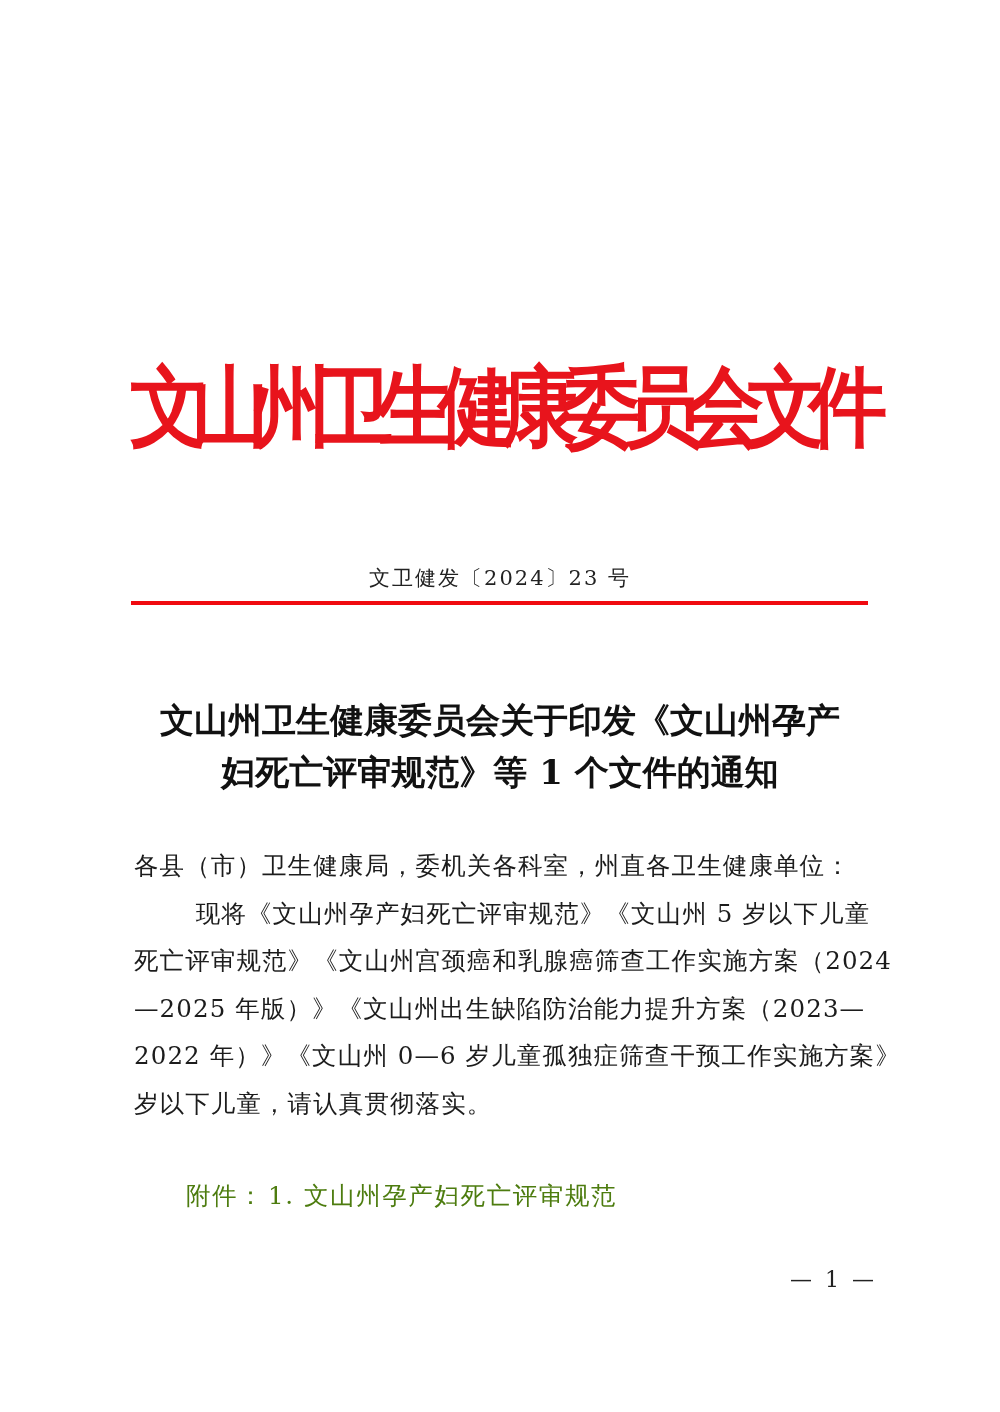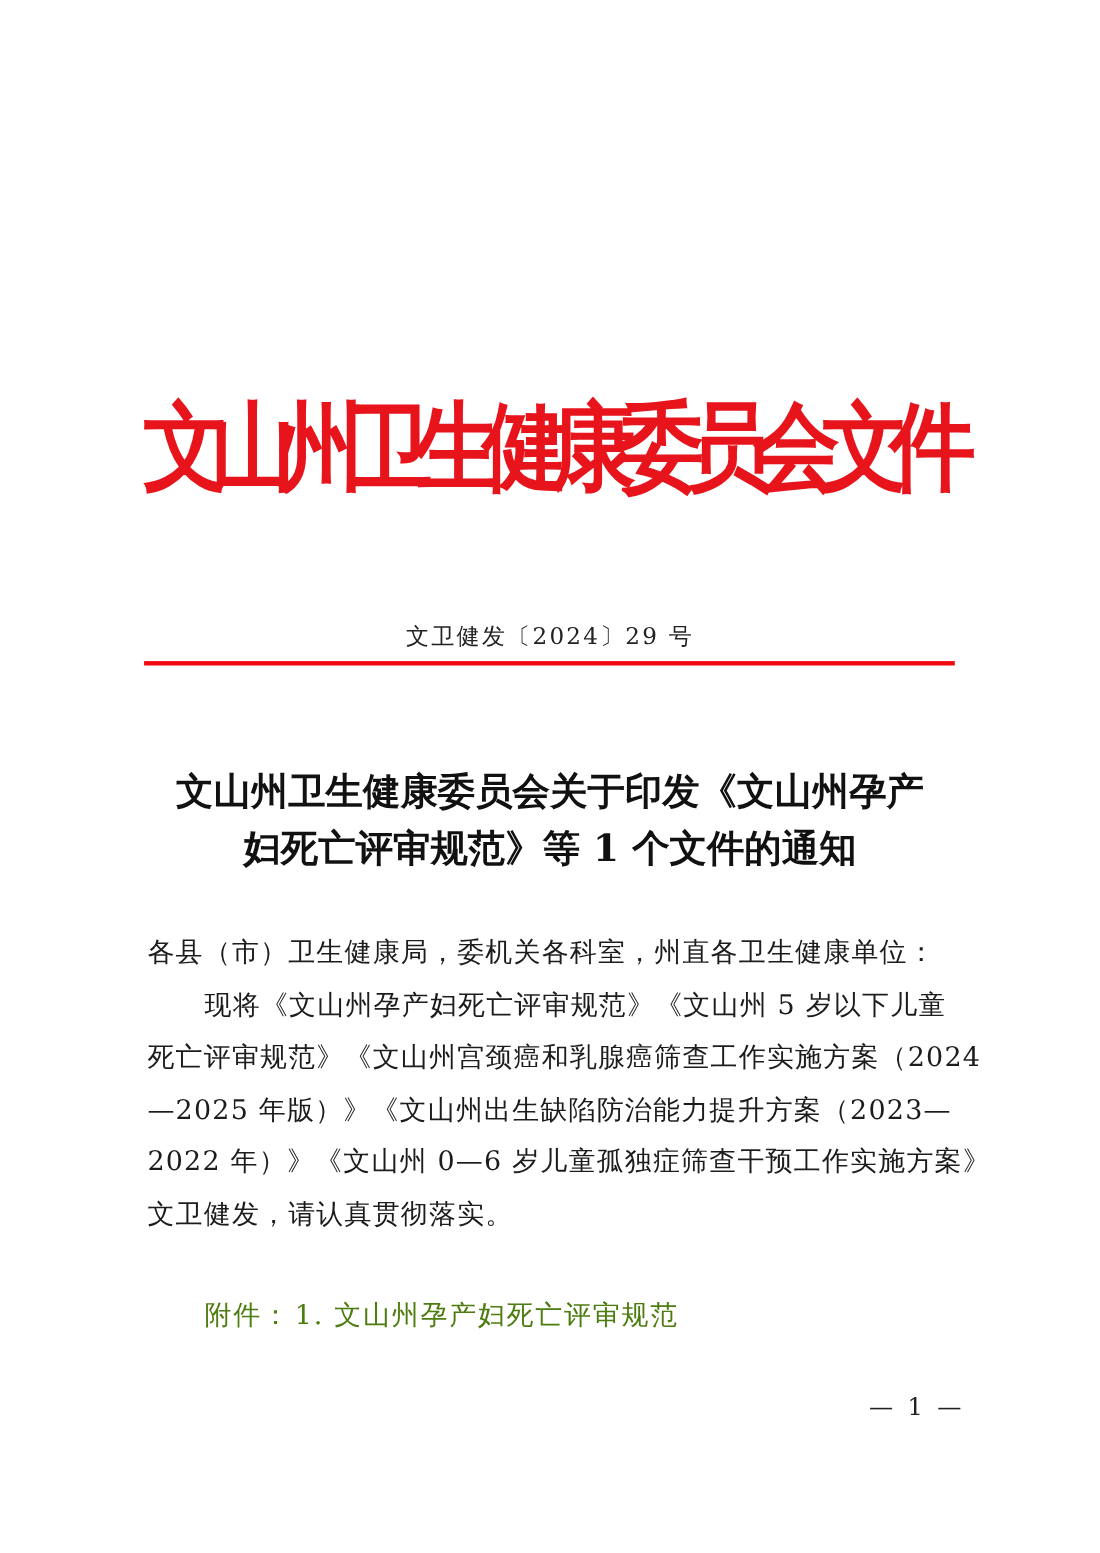--- a/index.html
+++ b/index.html
@@ -83,21 +83,21 @@
     font-size: 24.5px;
     line-height: 47.6px;
     color: #1c1c1c;
     letter-spacing: 1.1px;
   }
   .body .line {
     white-space: nowrap;
     height: 47.6px;
     overflow: visible;
   }
-  .body .indent { padding-left: 52px; }
+  .body .indent { padding-left: 52px; text-align: center; }
   .attachments {
     position: absolute;
     left: 186px;
     top: 1172px;
     font-size: 24.5px;
     line-height: 47px;
     letter-spacing: 1.6px;
     color: #4d7c0f;
   }
   .attachments .row { white-space: nowrap; }
@@ -126,36 +126,36 @@
     <span>生</span>
     <span>健</span>
     <span>康</span>
     <span>委</span>
     <span>员</span>
     <span>会</span>
     <span>文</span>
     <span>件</span>
   </div>
 
-  <div class="docno">文卫健发〔2024〕29 号</div>
+  <div class="docno">文卫健发〔2024〕23 号</div>
 
   <div class="red-rule"></div>
 
   <div class="title">
     <div>文山州卫生健康委员会关于印发《文山州孕产</div>
     <div>妇死亡评审规范》等 1 个文件的通知</div>
   </div>
 
   <div class="body">
     <div class="line">各县（市）卫生健康局，委机关各科室，州直各卫生健康单位：</div>
     <div class="line indent">现将《文山州孕产妇死亡评审规范》《文山州 5 岁以下儿童</div>
     <div class="line">死亡评审规范》《文山州宫颈癌和乳腺癌筛查工作实施方案（2024</div>
     <div class="line">—2025 年版）》《文山州出生缺陷防治能力提升方案（2023—</div>
     <div class="line">2022 年）》《文山州 0—6 岁儿童孤独症筛查干预工作实施方案》</div>
-    <div class="line">文卫健发，请认真贯彻落实。</div>
+    <div class="line">岁以下儿童，请认真贯彻落实。</div>
   </div>
 
   <div class="attachments">
     <div class="row">
       <span class="label">附件：</span><span>1. 文山州孕产妇死亡评审规范</span>
     </div>
   </div>
 
   <div class="page-number">— 1 —</div>
 

